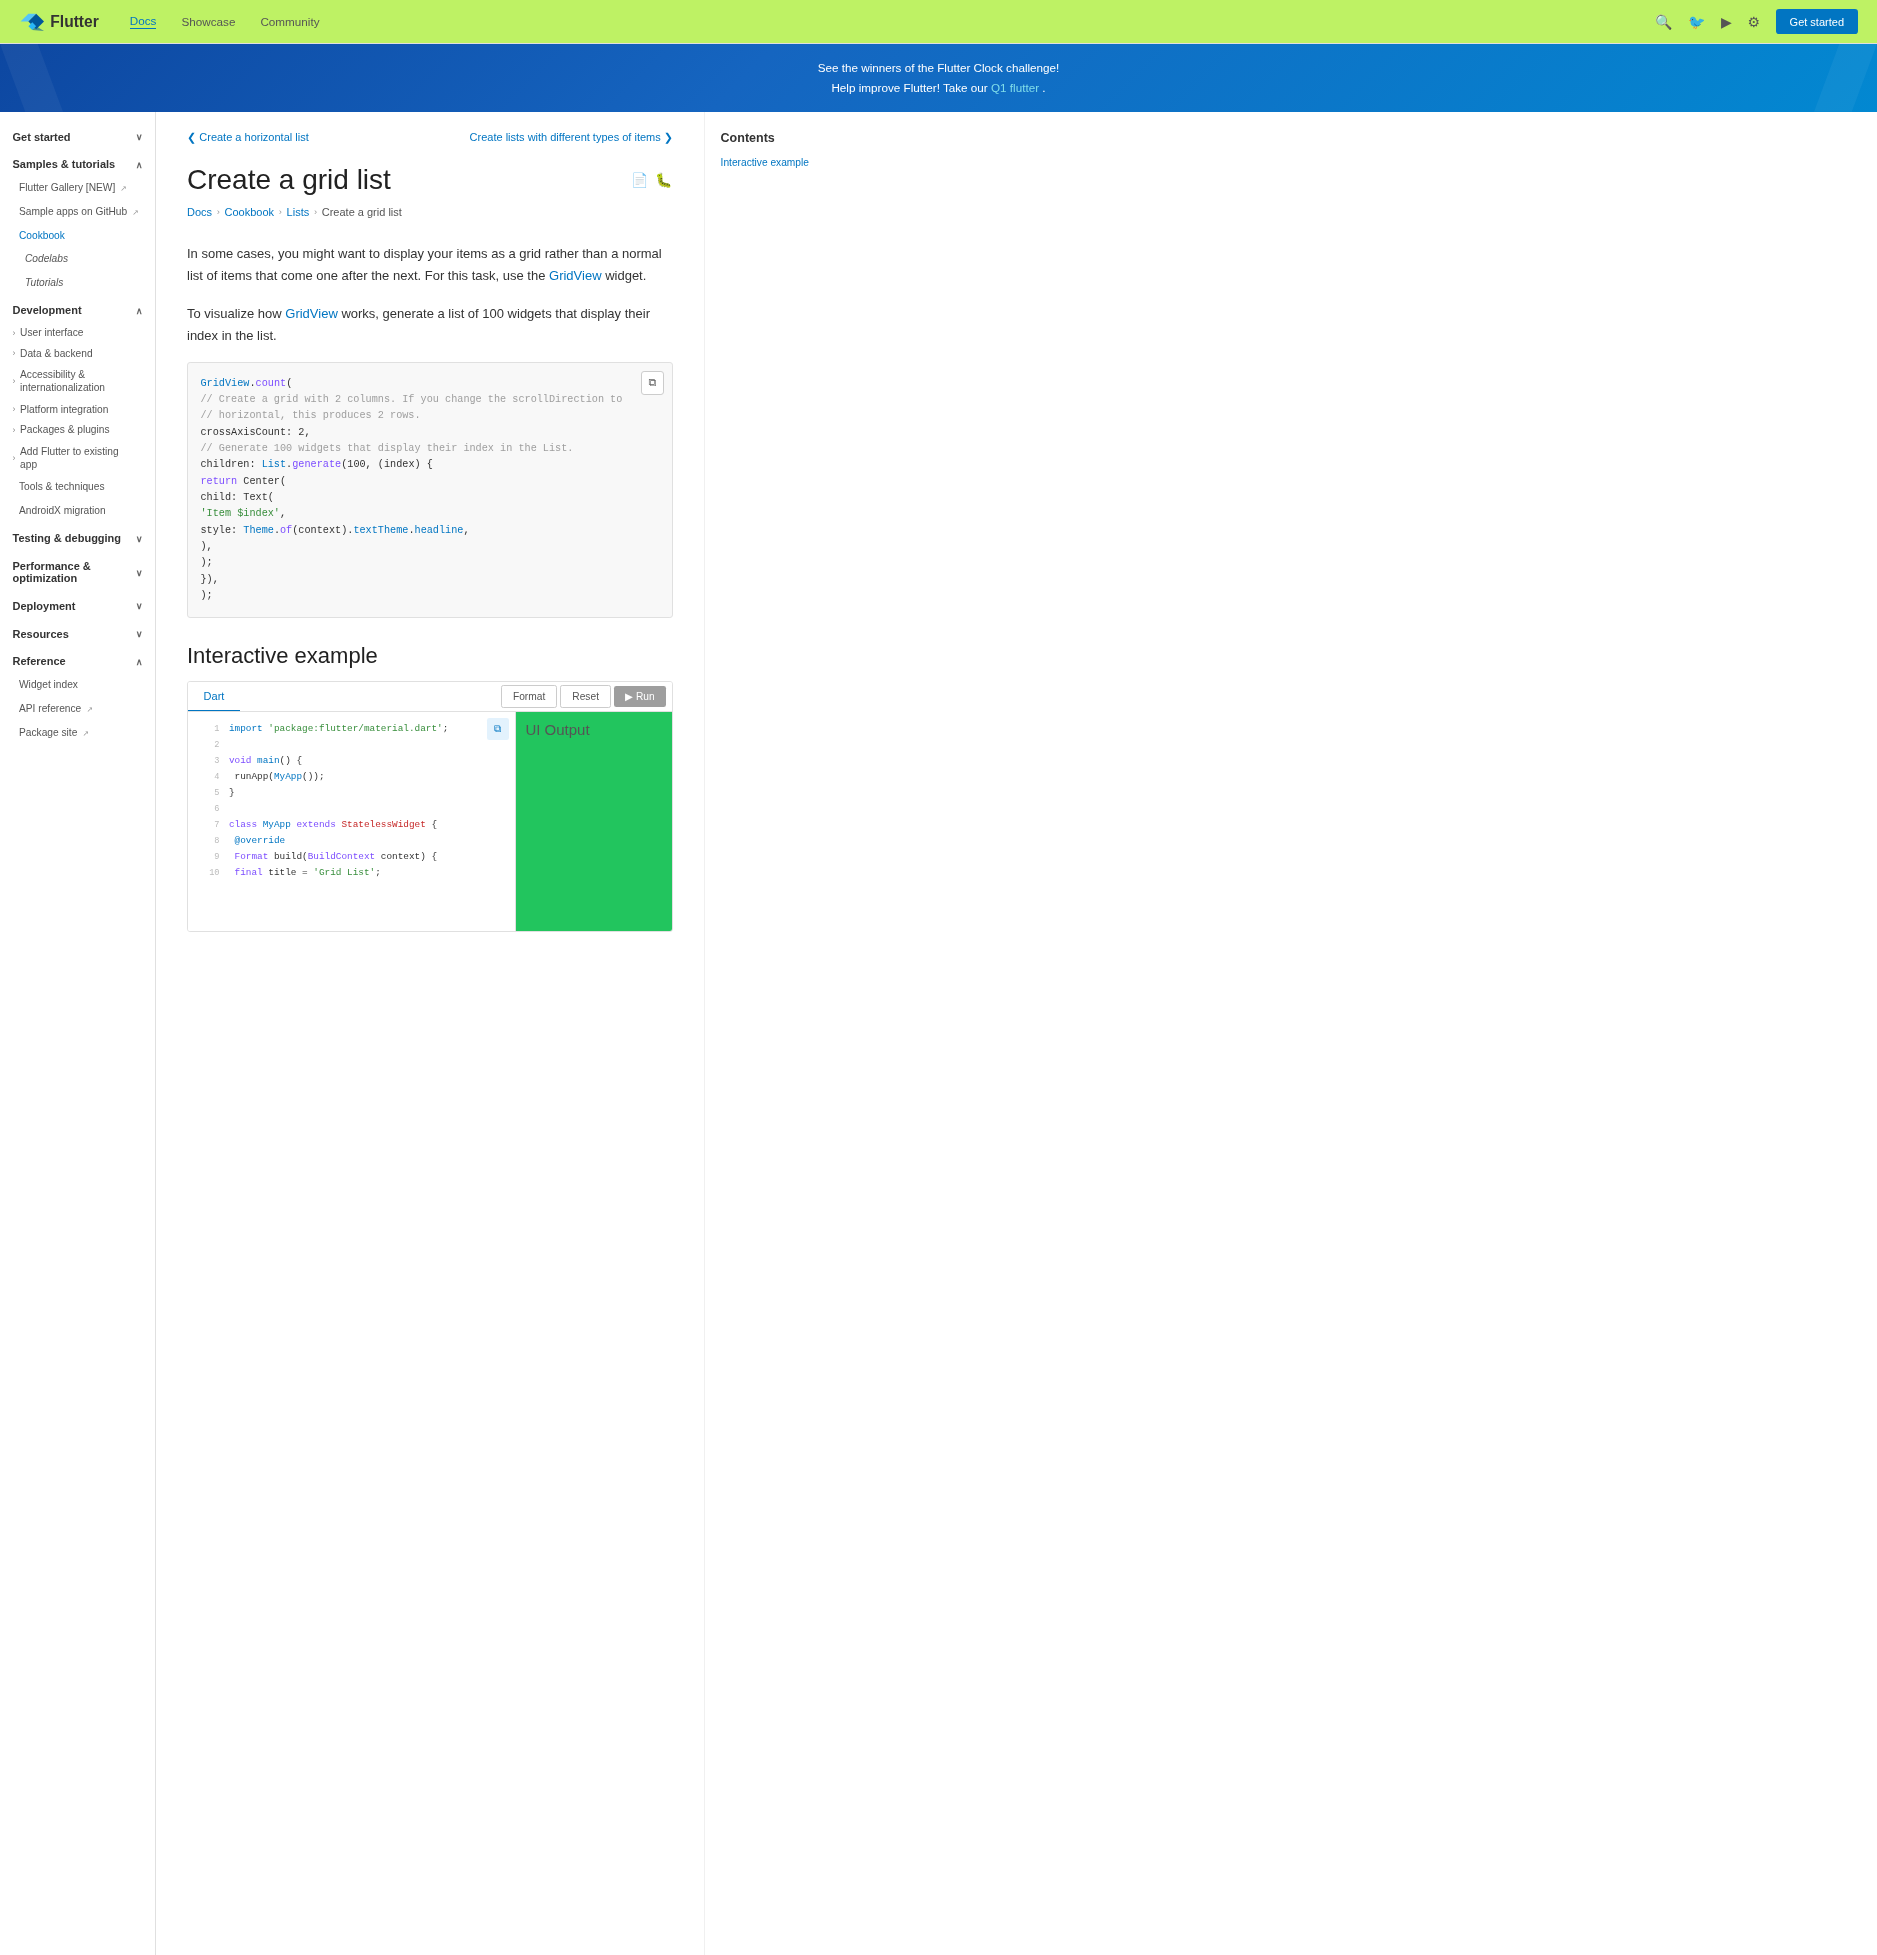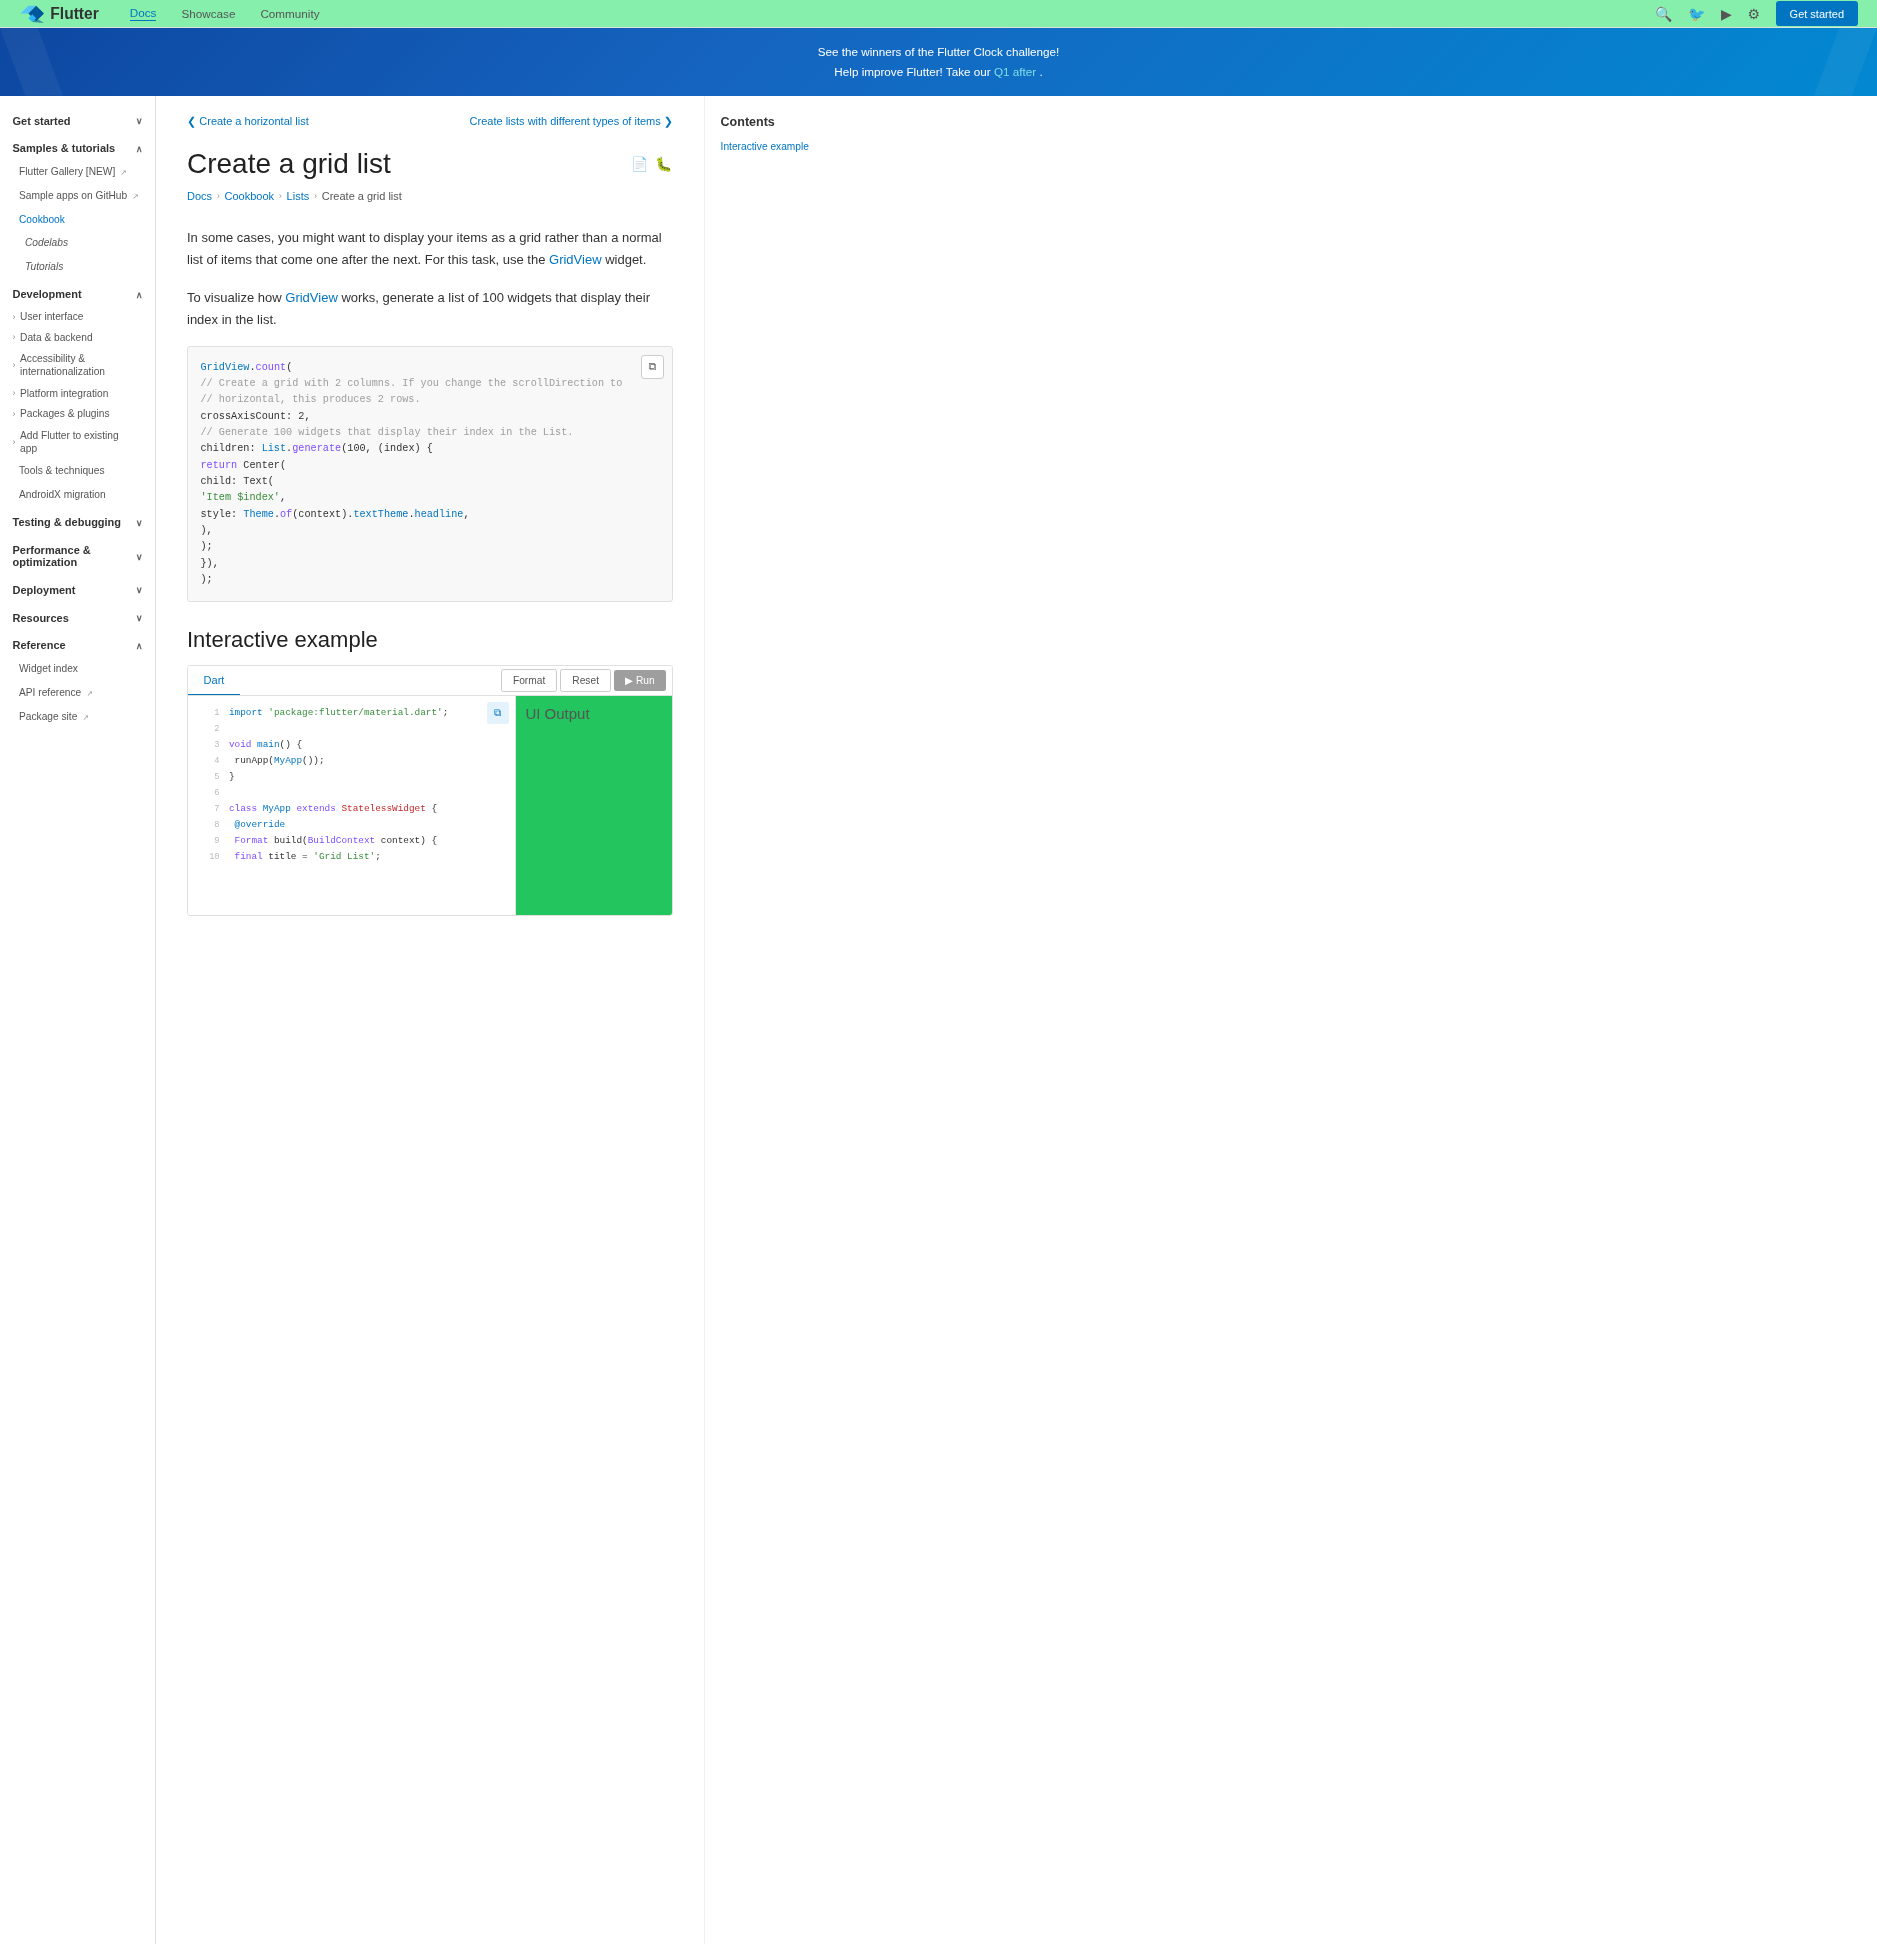--- a/index.html
+++ b/index.html
@@ -2,23 +2,23 @@
 <html style="font-size:12.5px"><head>
   <meta charset="utf-8">
   <style>
     * { box-sizing: border-box; margin: 0; padding: 0; }
     body { font-family: 'Segoe UI', Arial, sans-serif; font-size: 11px; color: #333; background: #fff; }
 
     
     .navbar {
       display: flex;
       align-items: center;
-      height: 28px;
+      height: 44px;
       padding: 0 19px;
-      background: #86efac;
+      background: #bef264;
       border-bottom: 0.8px solid #e0e0e0;
       position: sticky;
       top: 0;
       z-index: 100;
     }
     .navbar-logo {
       display: flex;
       align-items: center;
       gap: 6.3px;
       font-size: 15.6px;
@@ -387,21 +387,21 @@
     <span class="navbar-icon">▶</span>
     <span class="navbar-icon">⚙</span>
     <button class="btn-get-started">Get started</button>
   </div>
 </nav>
 
 <div class="banner">
   <div>See the winners of the Flutter Clock challenge!</div>
   <div>
     <span>Help improve Flutter! Take our </span>
-    <a>Q1 after</a>
+    <a>Q1 flutter</a>
     <span>.</span>
   </div>
 </div>
 
 <div class="layout">
 
   <aside class="sidebar">
 
     <div class="sidebar-section">
       <div class="sidebar-section-header">

